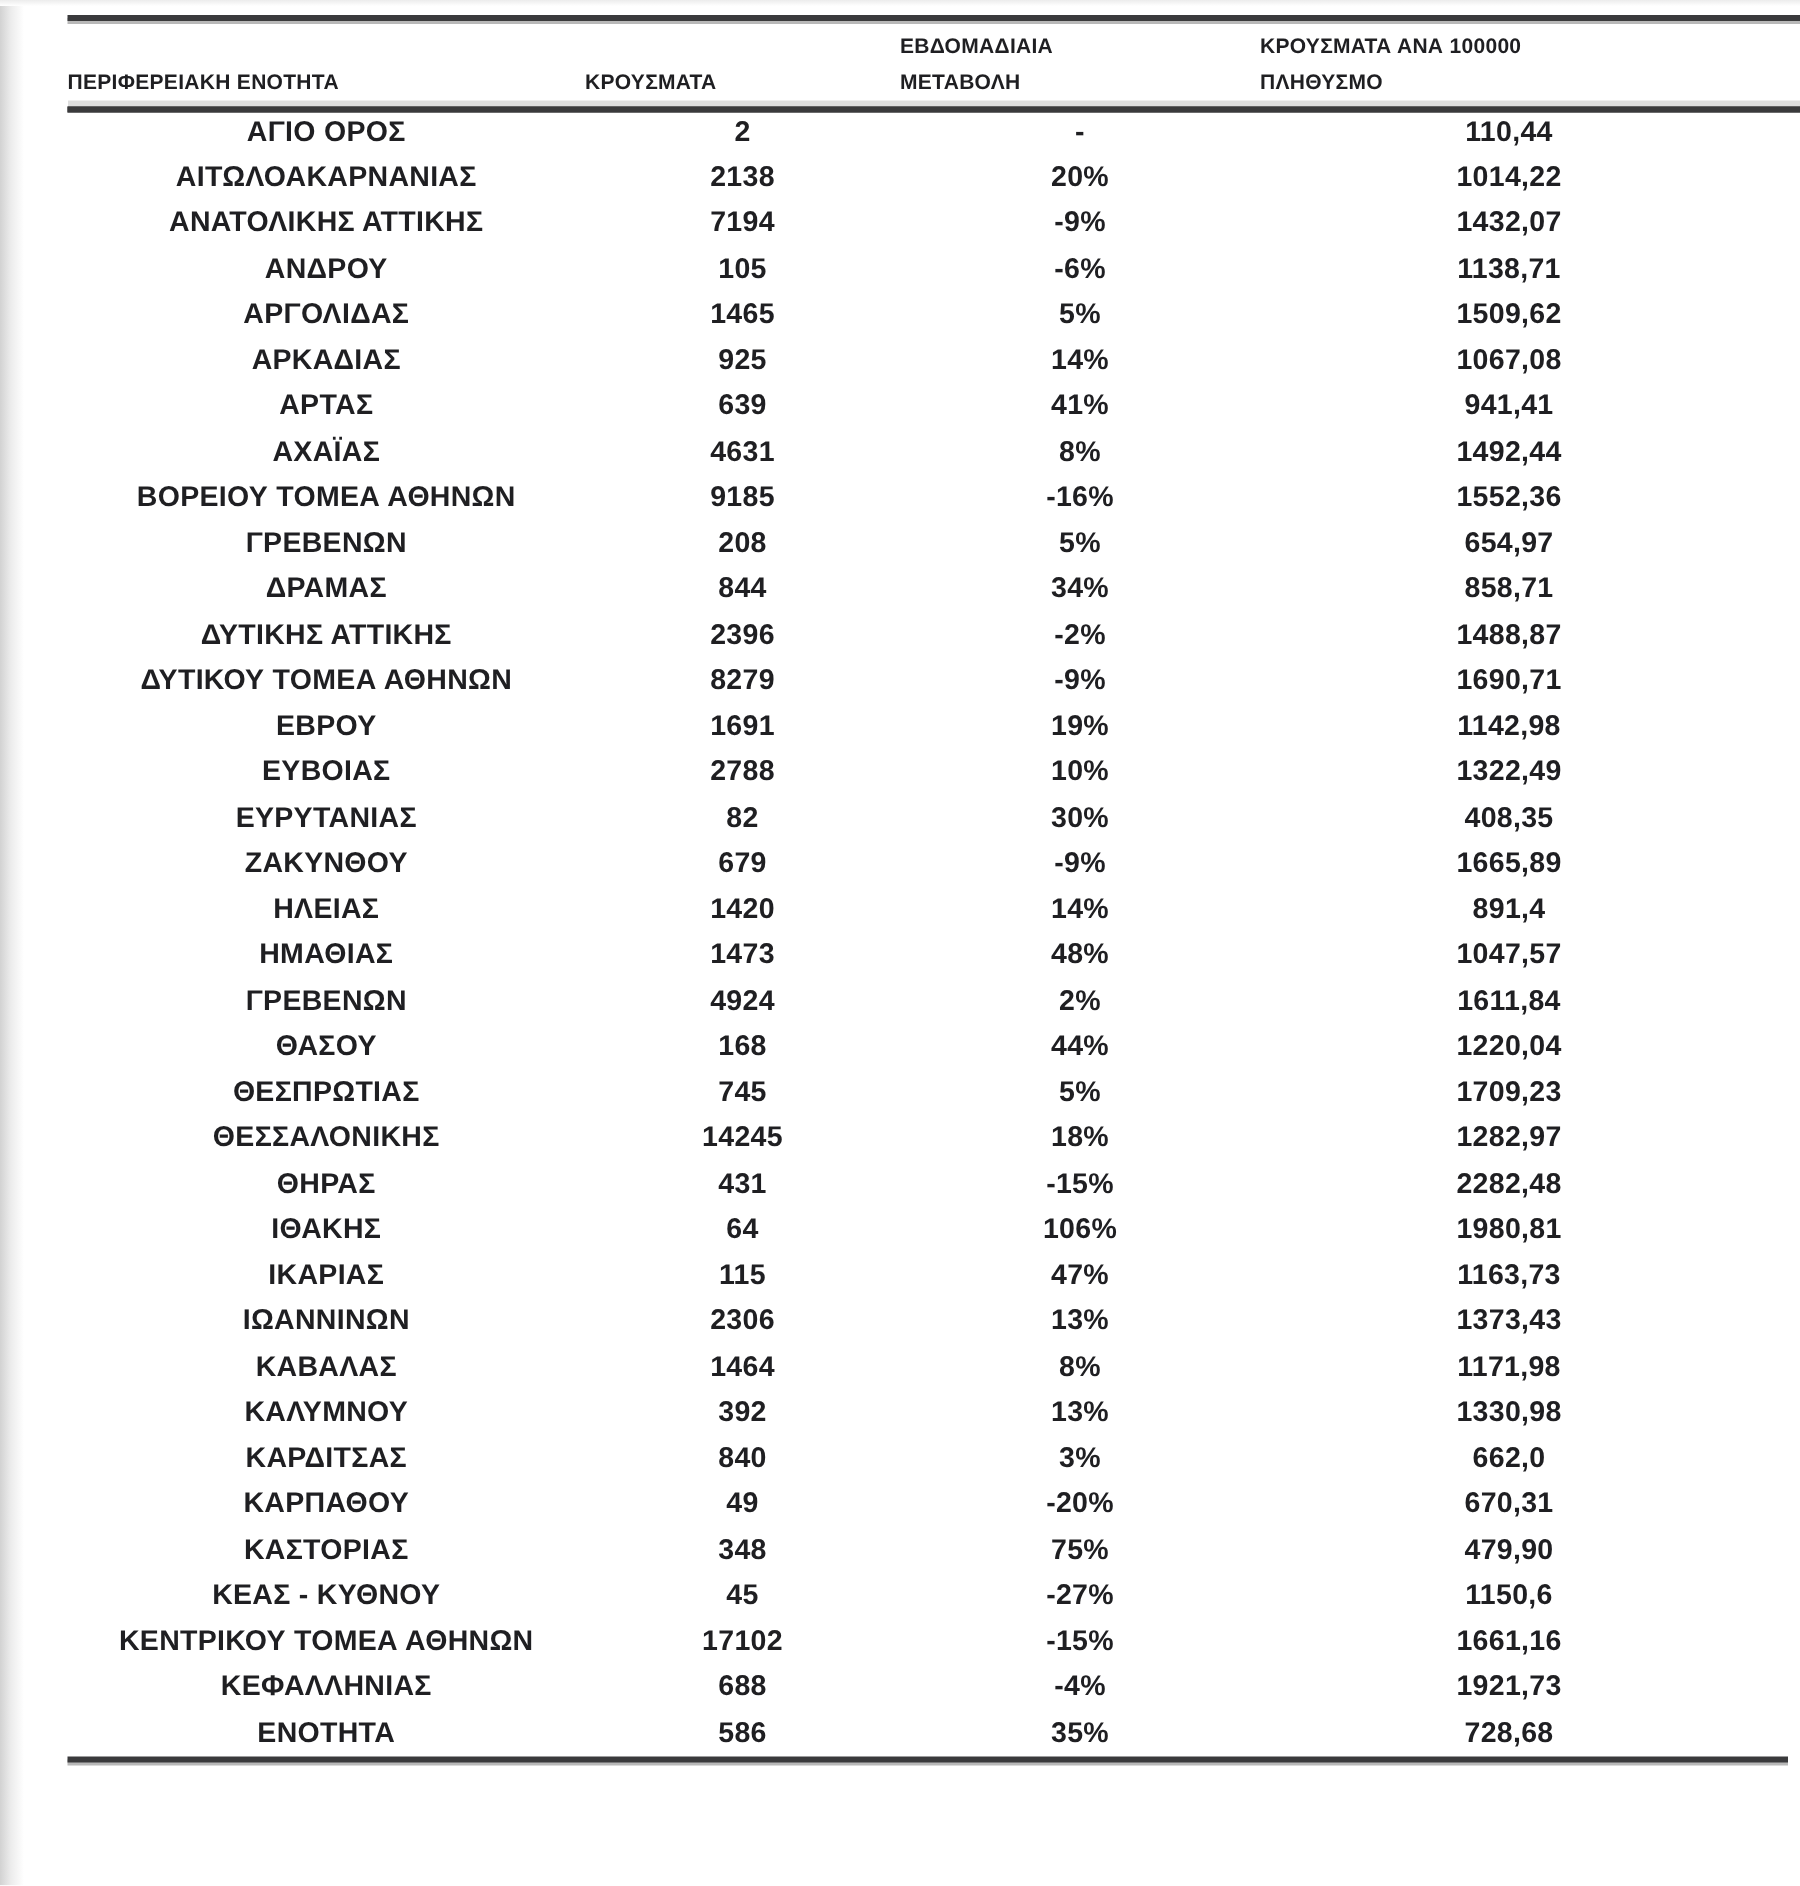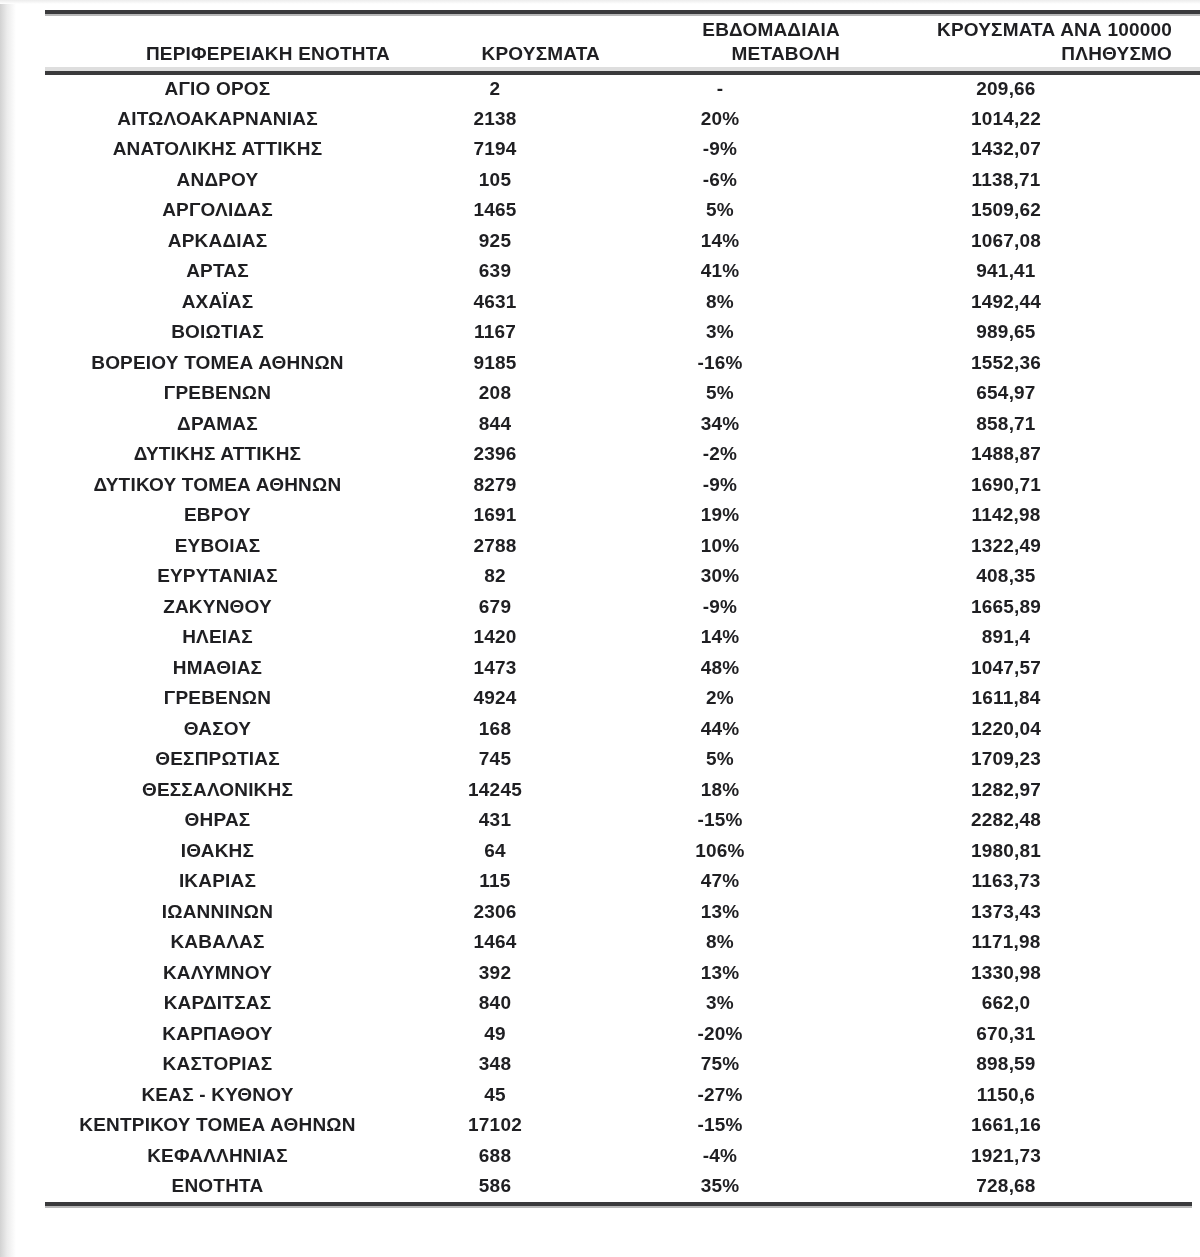--- a/index.html
+++ b/index.html
@@ -56,25 +56,25 @@
   }
   col.c1 { width: 345px; }
   col.c2 { width: 210px; }
   col.c3 { width: 240px; }
   col.c4 { width: 360px; }
   thead tr { border-bottom: 4px solid var(--rule_dark); }
   thead { box-shadow: inset 0 -6px 0 rgba(160,160,160,0.35); }
   th {
     vertical-align: bottom;
     font-weight: 600;
-    font-size: 19px;
+    font-size: 14px;
     line-height: 24px;
     padding: 4px 0 5px 0;
     height: 52px;
-    text-align: right;
+    text-align: left;
     letter-spacing: 0.2px;
   }
   th.c4, td.c4 { padding-right: 28px; }
   td {
     height: 30.5px;
     font-weight: 600;
     font-size: 19px;
     text-align: center;
     letter-spacing: 0.2px;
     white-space: nowrap;
@@ -114,21 +114,21 @@
               <div class="h-line">ΚΡΟΥΣΜΑΤΑ ΑΝΑ 100000</div>
               <div class="h-line">ΠΛΗΘΥΣΜΟ</div>
             </th>
           </tr>
       </thead>
       <tbody id="body-rows">
           <tr>
             <td class="c1">ΑΓΙΟ ΟΡΟΣ</td>
             <td class="c2">2</td>
             <td class="c3">-</td>
-            <td class="c4">209,66</td>
+            <td class="c4">110,44</td>
           </tr>
           <tr>
             <td class="c1">ΑΙΤΩΛΟΑΚΑΡΝΑΝΙΑΣ</td>
             <td class="c2">2138</td>
             <td class="c3">20%</td>
             <td class="c4">1014,22</td>
           </tr>
           <tr>
             <td class="c1">ΑΝΑΤΟΛΙΚΗΣ ΑΤΤΙΚΗΣ</td>
             <td class="c2">7194</td>
@@ -159,26 +159,20 @@
             <td class="c3">41%</td>
             <td class="c4">941,41</td>
           </tr>
           <tr>
             <td class="c1">ΑΧΑΪΑΣ</td>
             <td class="c2">4631</td>
             <td class="c3">8%</td>
             <td class="c4">1492,44</td>
           </tr>
           <tr>
-            <td class="c1">ΒΟΙΩΤΙΑΣ</td>
-            <td class="c2">1167</td>
-            <td class="c3">3%</td>
-            <td class="c4">989,65</td>
-          </tr>
-          <tr>
             <td class="c1">ΒΟΡΕΙΟΥ ΤΟΜΕΑ ΑΘΗΝΩΝ</td>
             <td class="c2">9185</td>
             <td class="c3">-16%</td>
             <td class="c4">1552,36</td>
           </tr>
           <tr>
             <td class="c1">ΓΡΕΒΕΝΩΝ</td>
             <td class="c2">208</td>
             <td class="c3">5%</td>
             <td class="c4">654,97</td>
@@ -306,21 +300,21 @@
           <tr>
             <td class="c1">ΚΑΡΠΑΘΟΥ</td>
             <td class="c2">49</td>
             <td class="c3">-20%</td>
             <td class="c4">670,31</td>
           </tr>
           <tr>
             <td class="c1">ΚΑΣΤΟΡΙΑΣ</td>
             <td class="c2">348</td>
             <td class="c3">75%</td>
-            <td class="c4">898,59</td>
+            <td class="c4">479,90</td>
           </tr>
           <tr>
             <td class="c1">ΚΕΑΣ - ΚΥΘΝΟΥ</td>
             <td class="c2">45</td>
             <td class="c3">-27%</td>
             <td class="c4">1150,6</td>
           </tr>
           <tr>
             <td class="c1">ΚΕΝΤΡΙΚΟΥ ΤΟΜΕΑ ΑΘΗΝΩΝ</td>
             <td class="c2">17102</td>

